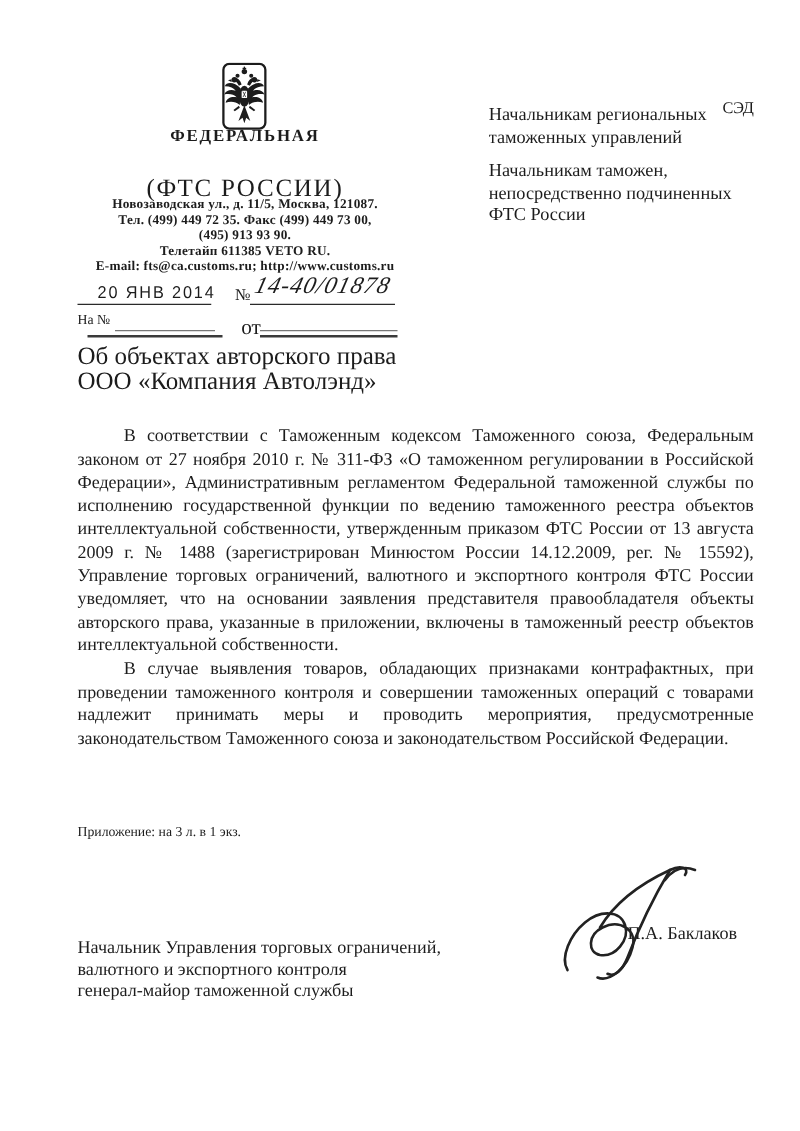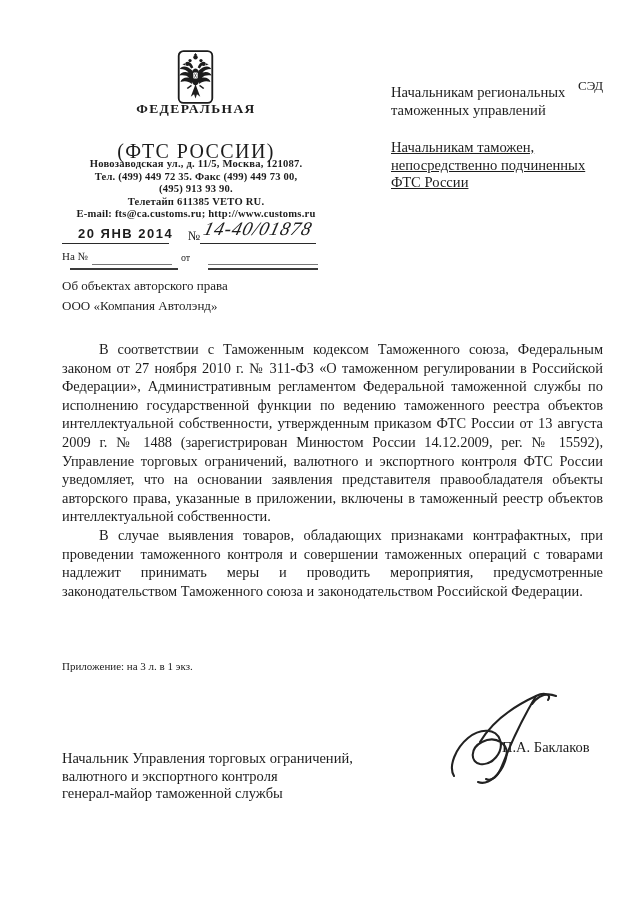--- a/index.html
+++ b/index.html
@@ -16,42 +16,42 @@
   .emblem{position:absolute;left:119px;top:50px;width:37px;height:54px;}
   .org-title{position:absolute;left:0;top:101px;width:276px;font-weight:bold;
     font-size:13.5px;line-height:16px;letter-spacing:1.4px;}
   .org-short{position:absolute;left:0;top:140px;width:276px;font-weight:normal;
     font-size:20px;letter-spacing:1.4px;}
   .address{position:absolute;left:0;top:158px;width:276px;font-weight:bold;
     font-size:10.6px;line-height:12.6px;letter-spacing:.2px;text-align:center;}
   
   .ref-row{position:absolute;left:62px;top:224px;width:260px;height:46px;}
   .date-stamp{position:absolute;left:16px;top:2px;
-    font-family:"Liberation Sans", sans-serif;font-weight:bold;
+    font-family:"Liberation Sans", sans-serif;font-weight:normal;
     font-size:13px;letter-spacing:1.5px;transform:scaleY(1.05);}
   .date-underline{position:absolute;left:0;top:19px;width:107px;border-bottom:1.5px solid #2a2a2a;}
   .num-sign{position:absolute;left:126px;top:4px;font-size:13px;}
   .num-hand{position:absolute;left:142px;top:-6px;
     font-style:italic;font-size:19px;letter-spacing:1px;
     transform:skewX(-14deg);white-space:nowrap;}
   .num-underline{position:absolute;left:138px;top:19px;width:116px;border-bottom:1.5px solid #2a2a2a;}
   .na-label{position:absolute;left:0;top:26px;font-size:11px;}
   .na-underline1{position:absolute;left:30px;top:40px;width:80px;border-bottom:1px solid #777;}
   .na-underline2{position:absolute;left:8px;top:44px;width:108px;border-bottom:2px solid #3a3a3a;}
-  .ot-label{position:absolute;left:119px;top:28px;font-size:10px;}
+  .ot-label{position:absolute;left:131px;top:28px;font-size:17px;}
   .ot-underline1{position:absolute;left:146px;top:40px;width:110px;border-bottom:1px solid #777;}
   .ot-underline2{position:absolute;left:146px;top:44px;width:110px;border-bottom:2px solid #3a3a3a;}
   
   .subject{position:absolute;left:62px;top:276px;width:300px;
-    font-size:13px;line-height:19.5px;}
+    font-size:20px;line-height:19.5px;}
   
   .sed{position:absolute;left:578px;top:50px;font-size:13px;margin-top:28px;}
   .recipients{position:absolute;left:391px;top:84px;width:220px;
     font-size:14.6px;line-height:17.6px;}
-  .recipients .block+.block{margin-top:20px;text-decoration:underline;}
+  .recipients .block+.block{margin-top:10px;}
   
   .body-text{position:absolute;left:62px;top:340px;width:541px;
     font-size:14.4px;line-height:18.6px;text-align:justify;}
   .body-text p{margin:0;text-indent:37px;}
   .attachment{position:absolute;left:62px;top:660px;font-size:11px;}
   
   .sig-block{position:absolute;left:62px;top:750px;width:340px;
     font-size:14.5px;line-height:17.6px;}
   .sig-scrawl{position:absolute;left:444px;top:682px;width:128px;height:108px;}
   .sig-name{position:absolute;left:502px;top:739px;font-size:14.5px;white-space:nowrap;}

